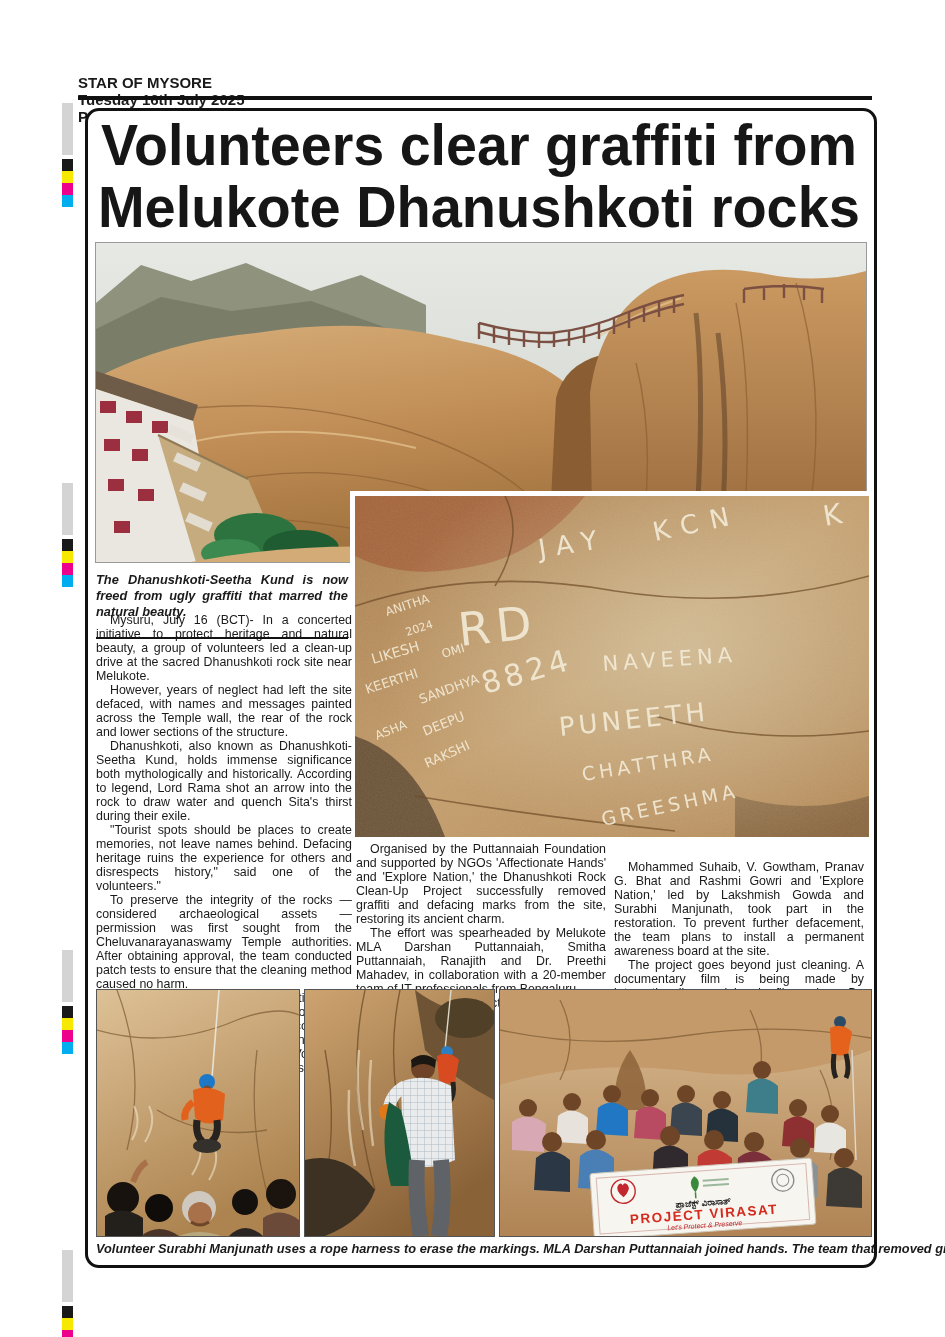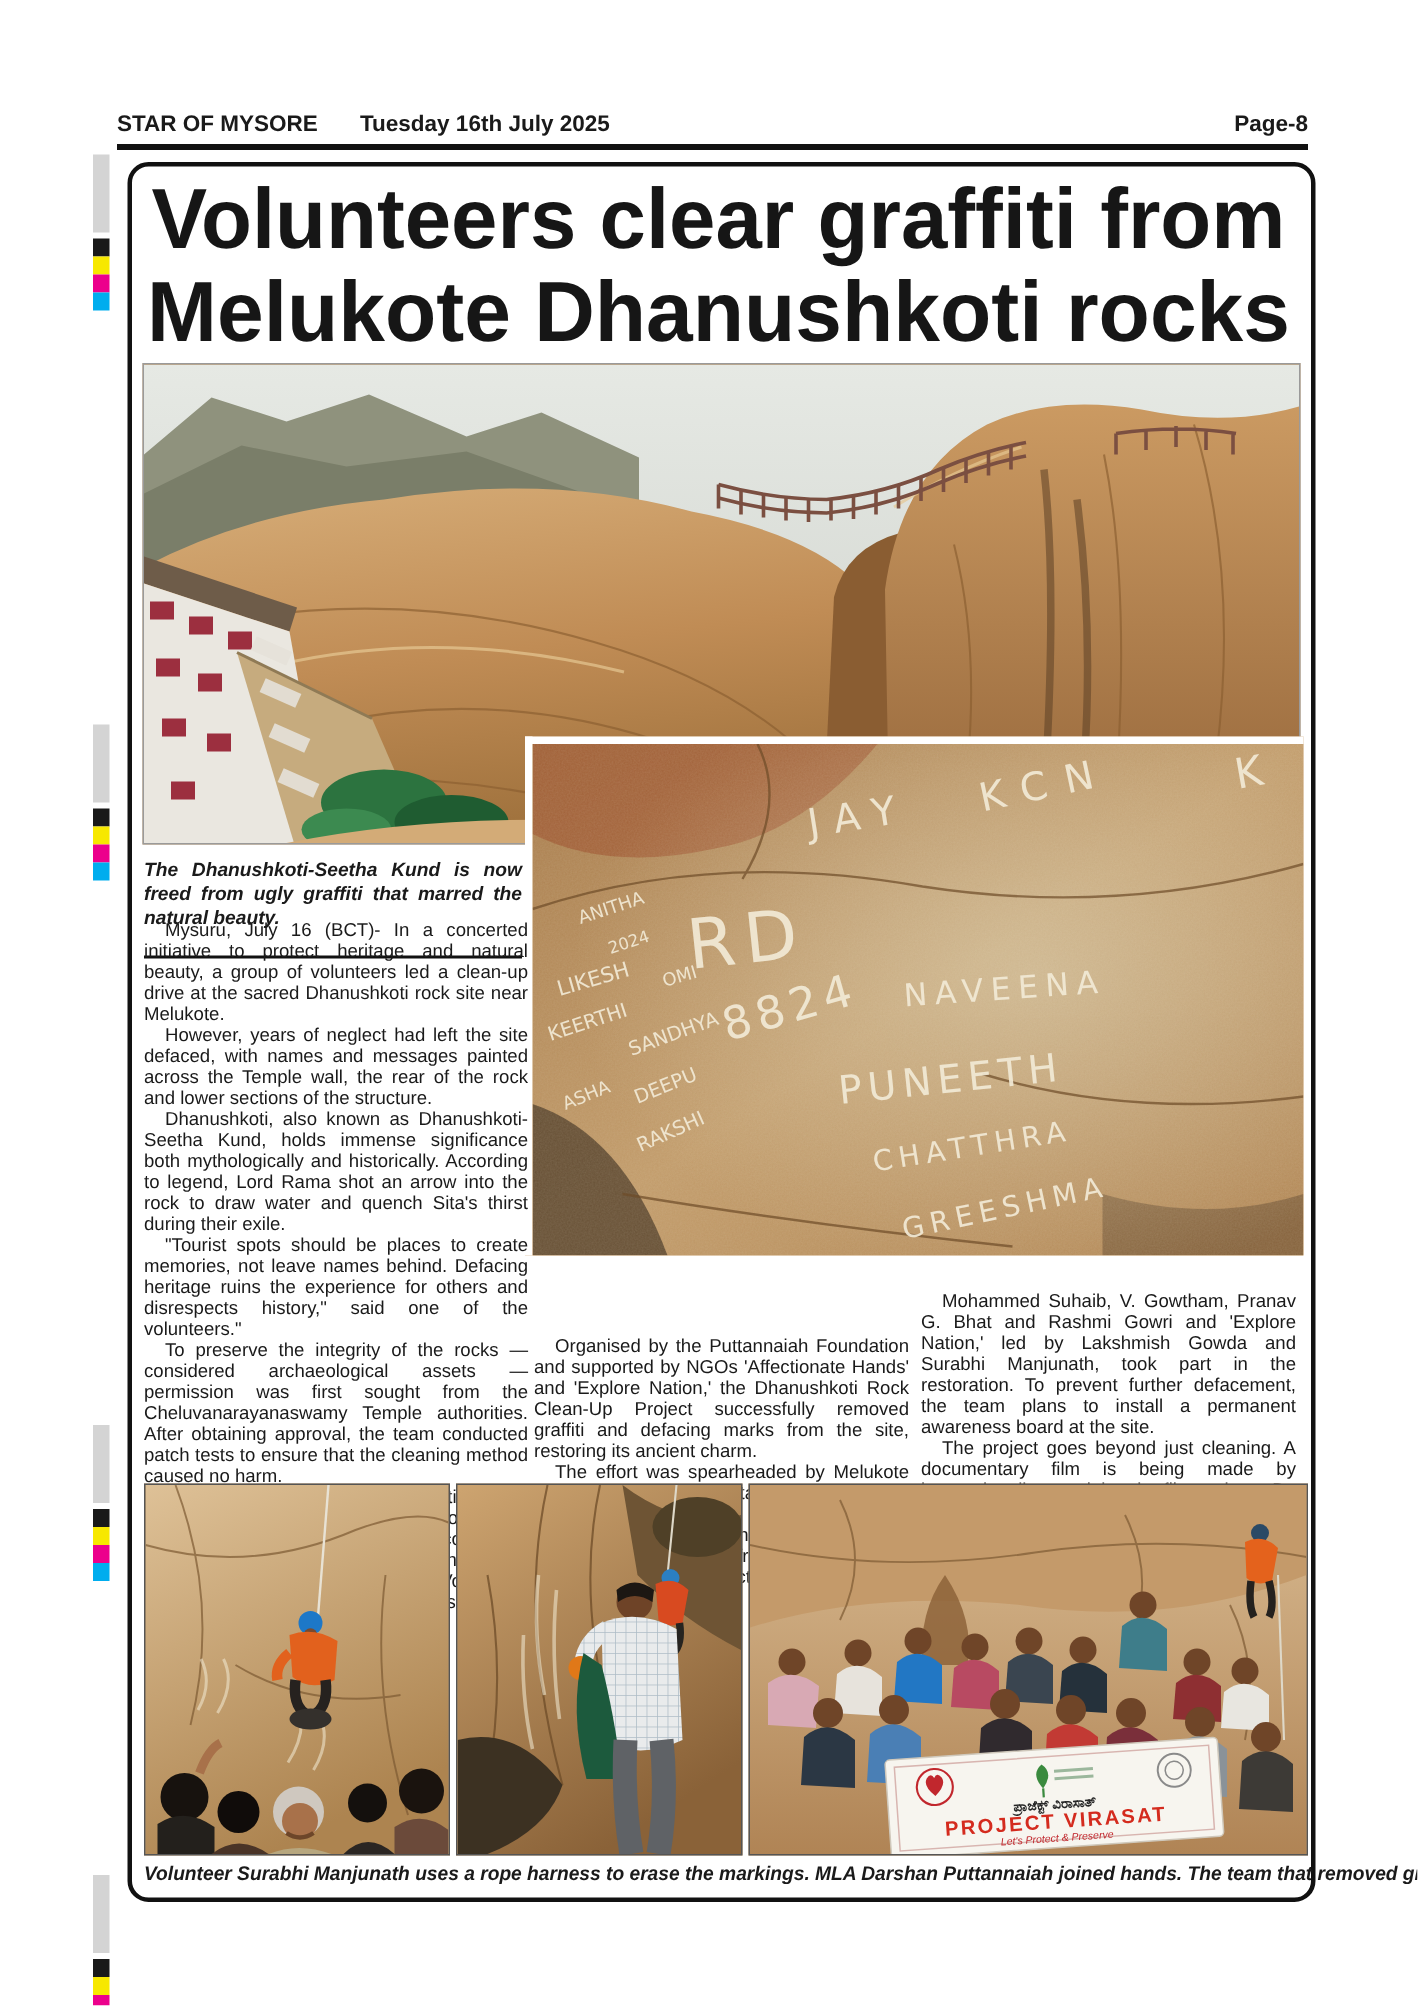--- a/index.html
+++ b/index.html
@@ -8,21 +8,21 @@
 
   
   .regset{position:absolute;left:62px;width:11px;}
   .regbar{width:11px;height:52px;background:#d4d4d4;margin-bottom:4px;}
   .chip{width:11px;height:12px;}
   .chip-k{background:#191919;} .chip-y{background:#f7e800;}
   .chip-m{background:#ec008c;} .chip-c{background:#00adee;}
 
   
   .hdr{position:absolute;left:78px;top:74px;width:794px;height:20px;
-       display:flex;align-items:baseline;font-weight:bold;font-size:15px;}
+       display:flex;align-items:baseline;font-weight:bold;font-size:15px;flex-direction:column;}
   .hdr .mast{width:162px;}
   .hdr .date{flex:1;}
   .hdr .pageno{text-align:left;}
   .hdr-rule{position:absolute;left:78px;top:96px;width:794px;height:4px;background:#111;}
 
   
   .frame{position:absolute;left:85px;top:108px;width:786px;height:1154px;
          border:3px solid #111;border-radius:14px;background:#fff;}
 
   .headline{position:absolute;left:6px;top:4px;width:770px;height:126px;}
@@ -33,21 +33,21 @@
   .photo-graffiti{left:262px;top:380px;width:514px;height:341px;
                   border-top:5px solid #fff;border-left:5px solid #fff;}
 
   .cap-top{position:absolute;left:8px;top:448px;width:252px;
            font-weight:bold;font-style:italic;font-size:12.8px;line-height:16px;
            text-align:justify;border-bottom:2px solid #111;padding-bottom:17px;}
 
   .col{position:absolute;font-size:12.4px;line-height:14px;text-align:justify;}
   .col p{margin:0;text-indent:14px;}
   .col-1{left:8px;top:502px;width:256px;}
-  .col-2{left:268px;top:731px;width:250px;margin-top:48px;}
+  .col-2{left:268px;top:731px;width:250px;}
   .col-3{left:526px;top:749px;width:250px;}
 
   .photo-a{left:8px;top:878px;width:202px;height:246px;border:1px solid #555;}
   .photo-b{left:216px;top:878px;width:189px;height:246px;border:1px solid #555;}
   .photo-c{left:411px;top:878px;width:371px;height:246px;border:1px solid #555;}
 
   .cap-bottom{position:absolute;left:8px;top:1130px;width:770px;
               font-weight:bold;font-style:italic;font-size:13.2px;line-height:16px;
               transform:scaleX(0.97);transform-origin:left;white-space:nowrap;}
 

